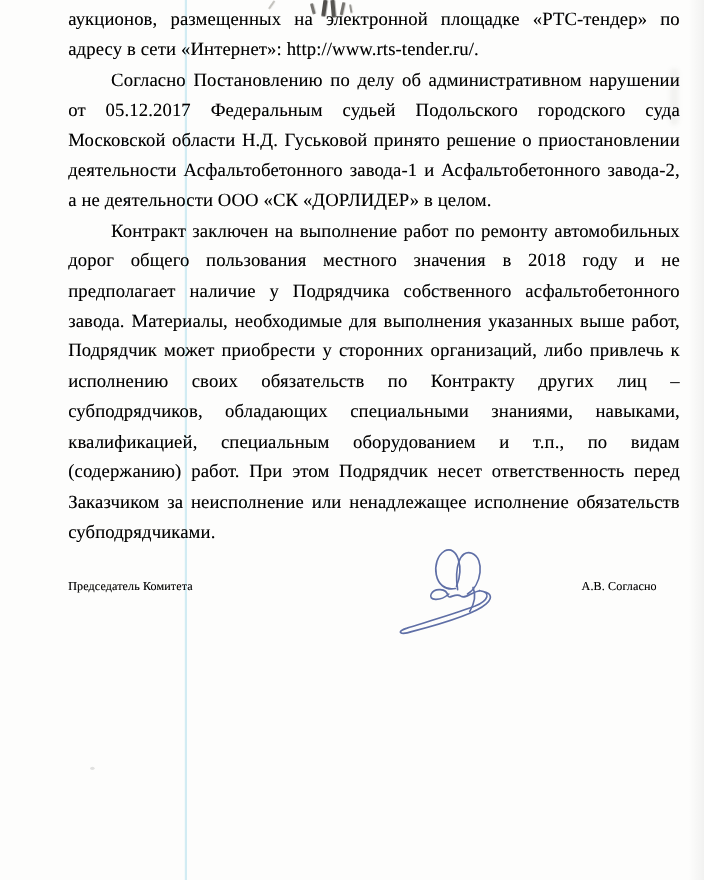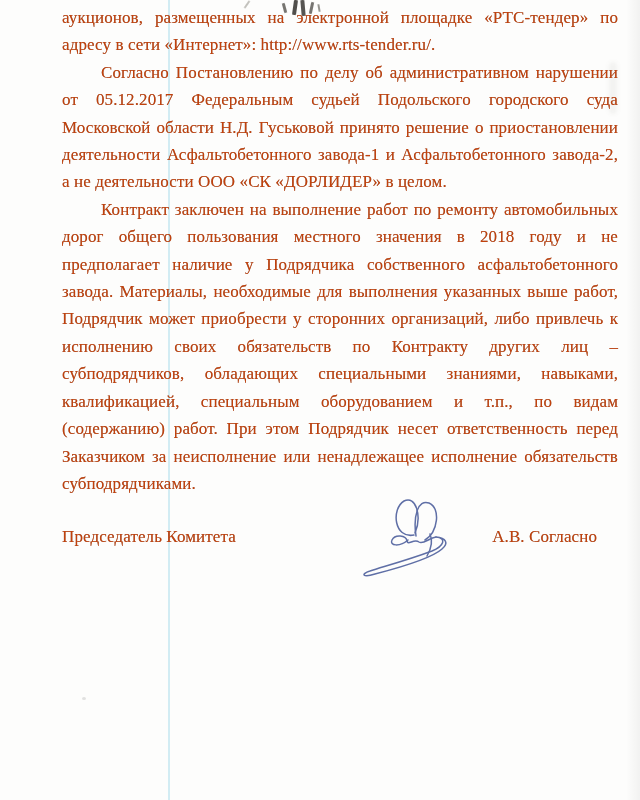--- a/index.html
+++ b/index.html
@@ -7,21 +7,21 @@
     padding: 0;
     background: #ffffff;
   }
   .page {
     position: relative;
     width: 640px;
     height: 800px;
     background: #fdfdfc;
     overflow: hidden;
     font-family: "Liberation Serif", "DejaVu Serif", serif;
-    color: #c2410c;
+    color: #000000;
   }
   
   .page::after {
     content: "";
     position: absolute;
     top: 0; right: 0; bottom: 0;
     width: 14px;
     background: linear-gradient(to right, rgba(0,0,0,0) 0%, rgba(0,0,0,0.045) 100%);
     pointer-events: none;
   }
@@ -83,21 +83,21 @@
   }
 
   .sig-row {
     position: absolute;
     left: 62px;
     right: 43px;
     top: 527px;
     display: flex;
     justify-content: space-between;
     align-items: flex-start;
-    font-size: 17px;
+    font-size: 11px;
     letter-spacing: 0.1px;
     text-shadow: 0 0 0.4px rgba(40,40,38,0.45);
   }
   .signature-svg {
     position: absolute;
     left: 330px;
     top: 488px;
     width: 150px;
     height: 110px;
   }

